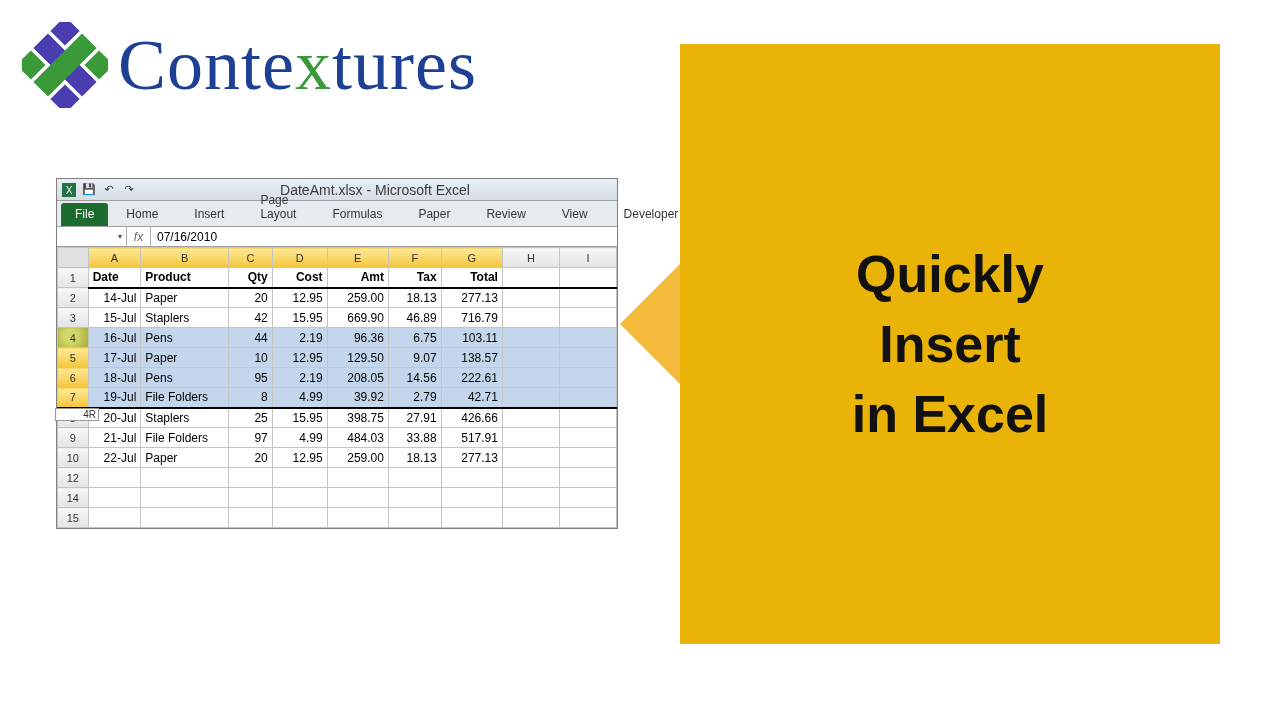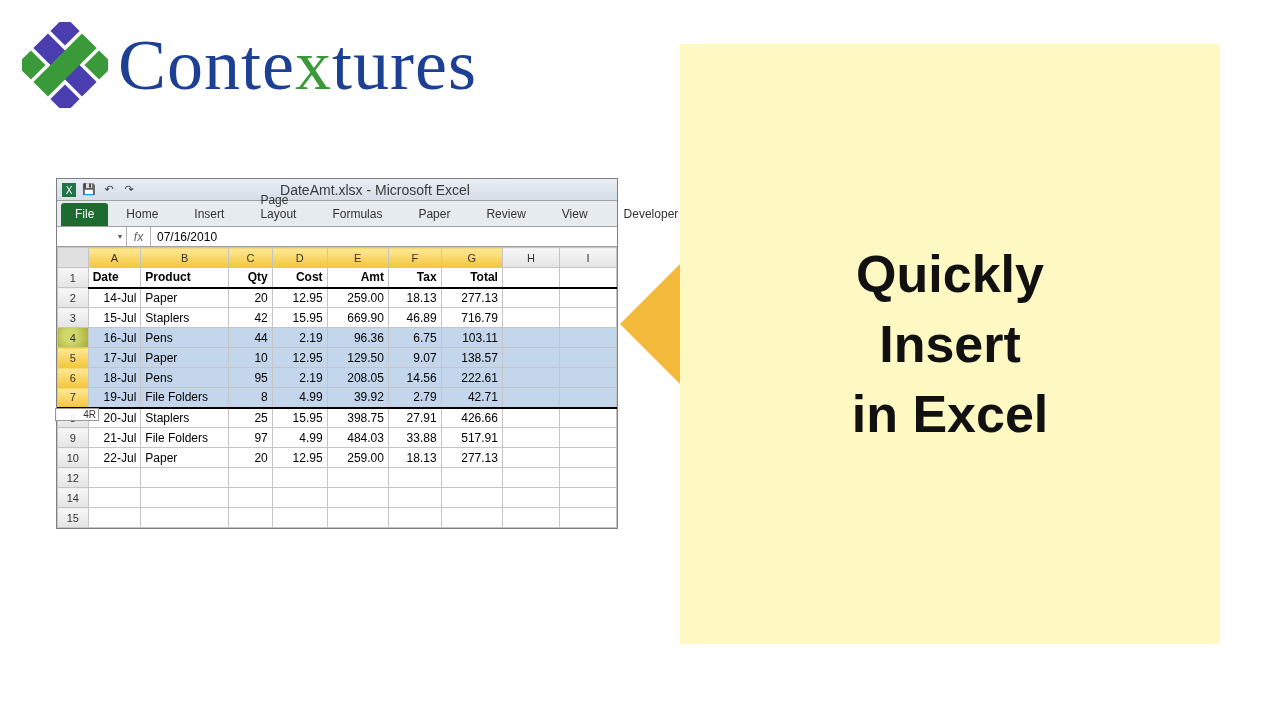--- a/index.html
+++ b/index.html
@@ -15,21 +15,21 @@
   
   .logo-wrap { position: absolute; left: 22px; top: 22px; display: flex; align-items: center; gap: 10px; }
   .logo-icon { width: 86px; height: 86px; }
   .logo-text { font-family: Georgia, "Times New Roman", serif; font-size: 72px; color: #1d3f94; letter-spacing: 1px; }
   .logo-text .x { color: #3a9a3a; }
 
   
   .callout {
     position: absolute; right: 60px; top: 44px;
     width: 540px; height: 600px;
-    background: #fef9c3;
+    background: #eab308;
     display: flex; align-items: center; justify-content: center;
     text-align: center; padding: 30px 40px;
   }
   .callout::before {
     content: "";
     position: absolute; left: -60px; top: 220px;
     width: 0; height: 0;
     border-top: 60px solid transparent;
     border-bottom: 60px solid transparent;
     border-right: 60px solid #f2b93a;

